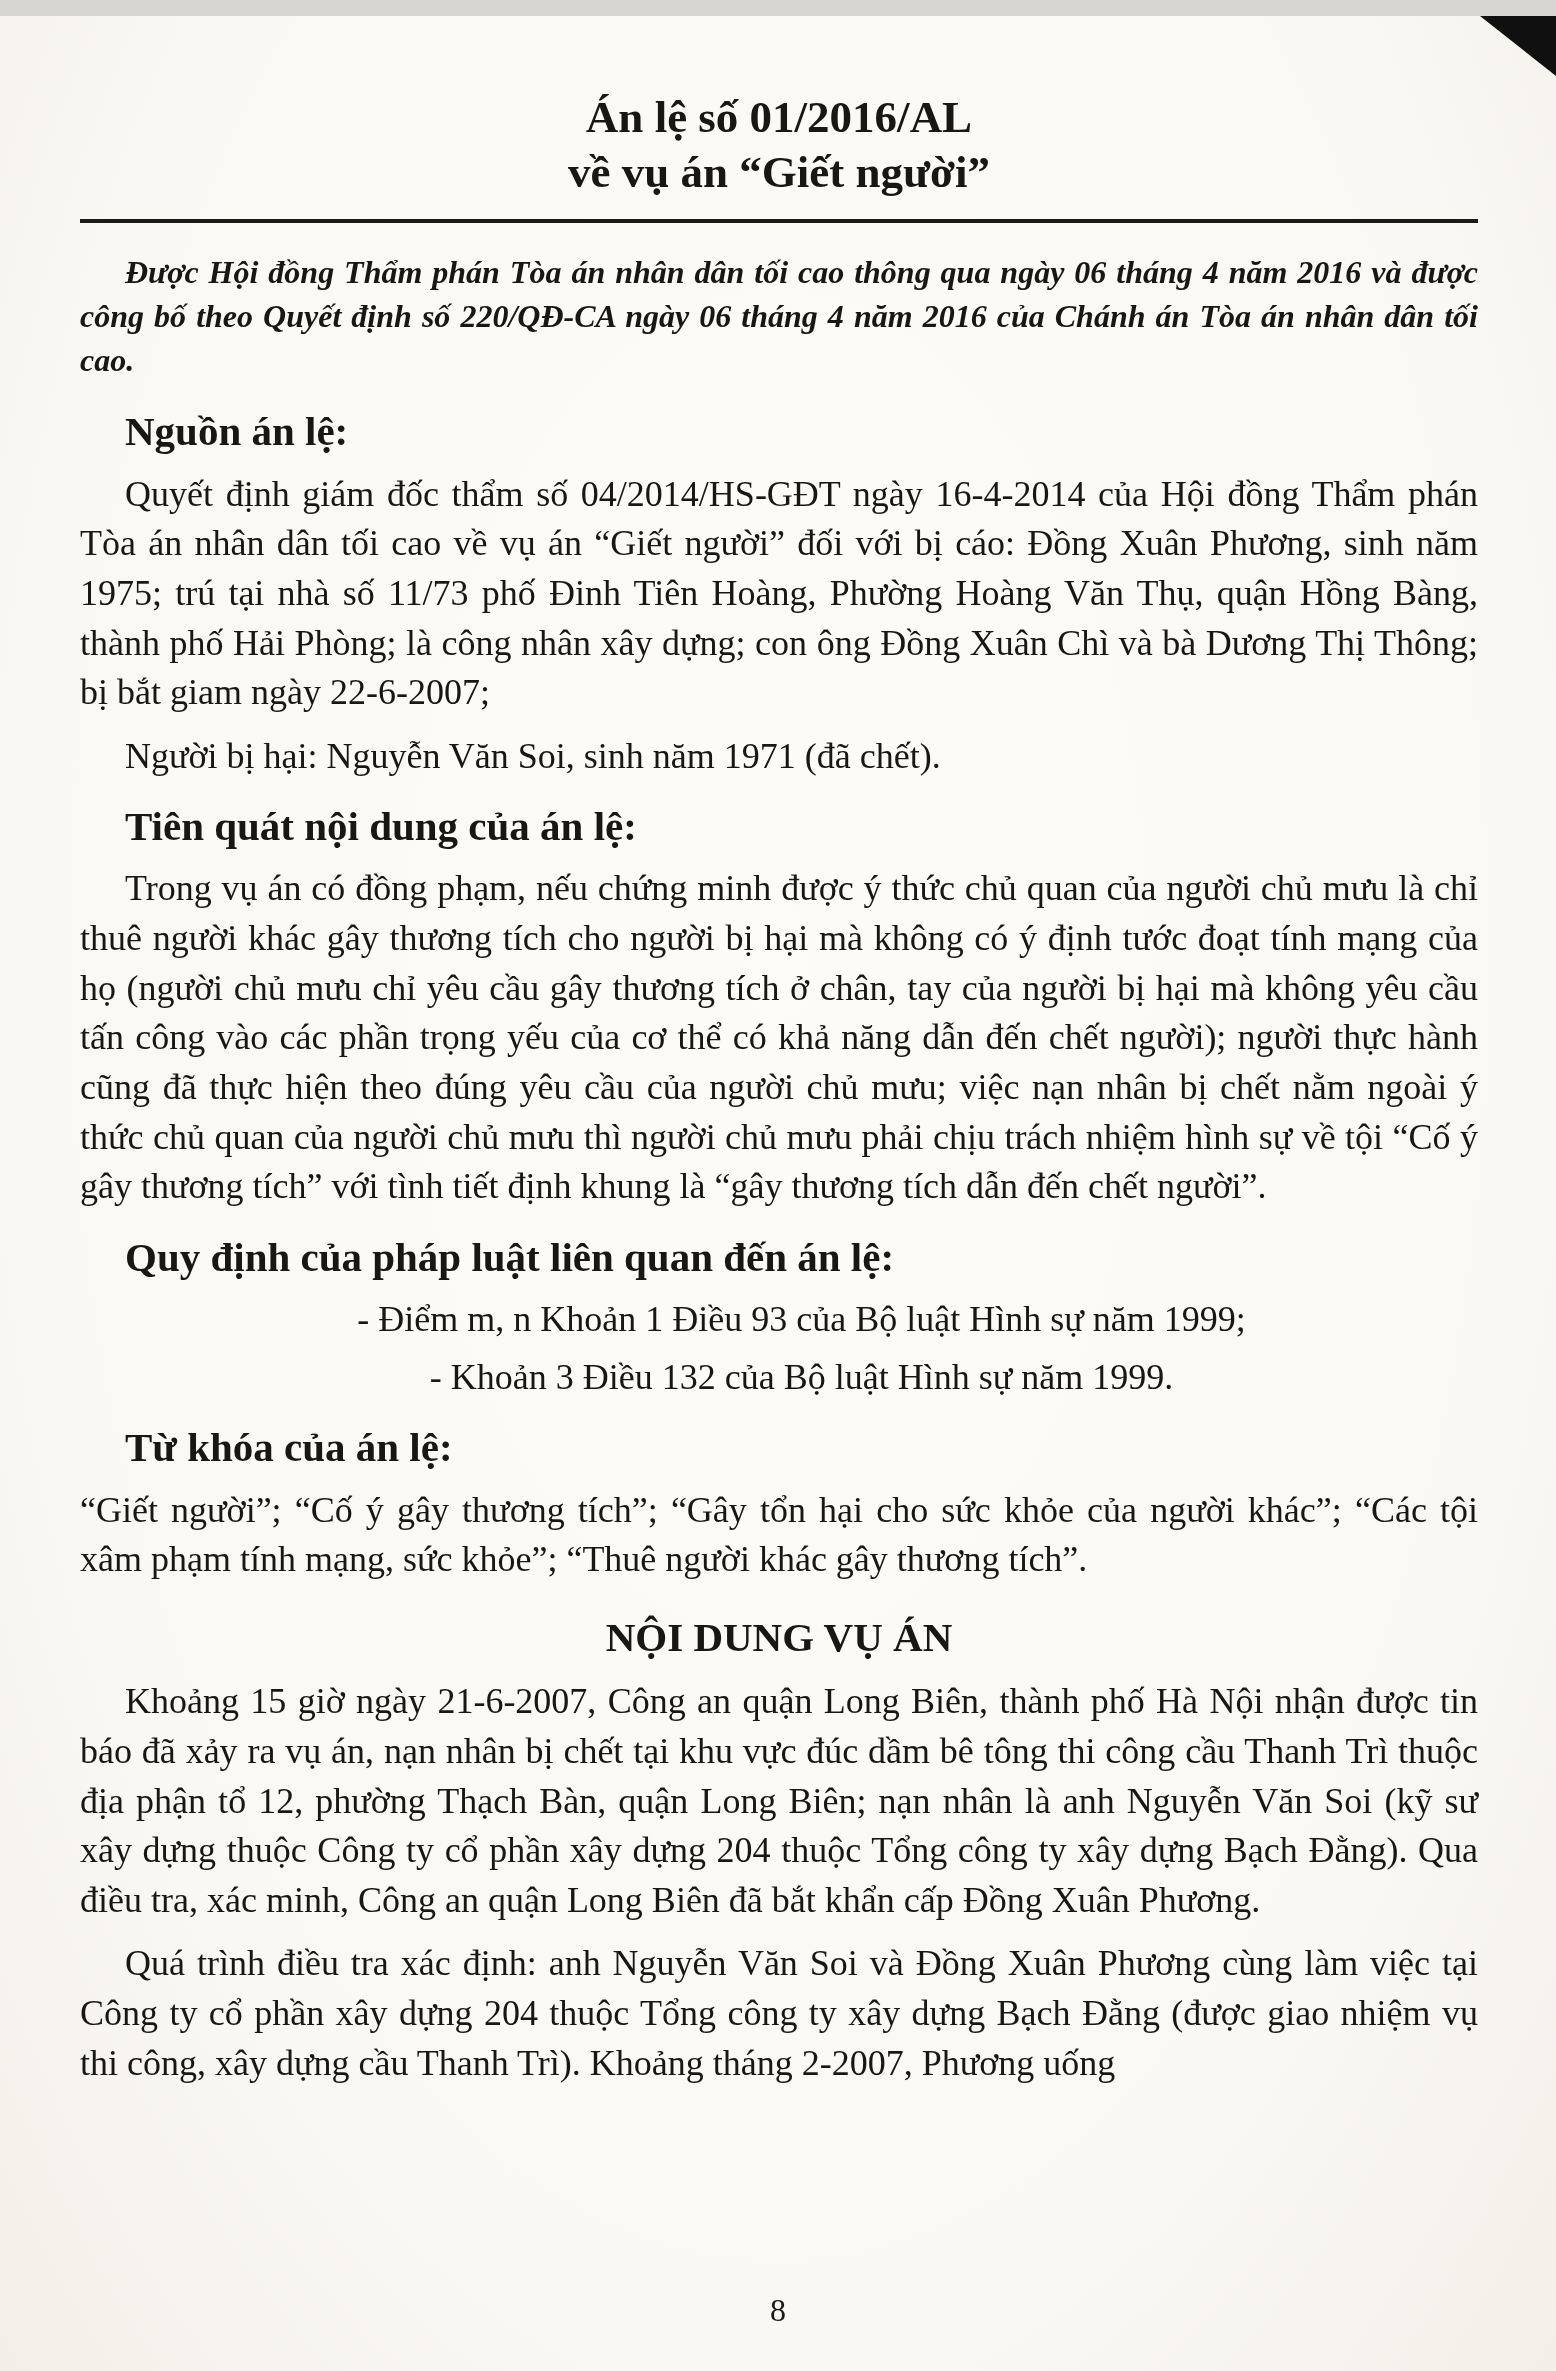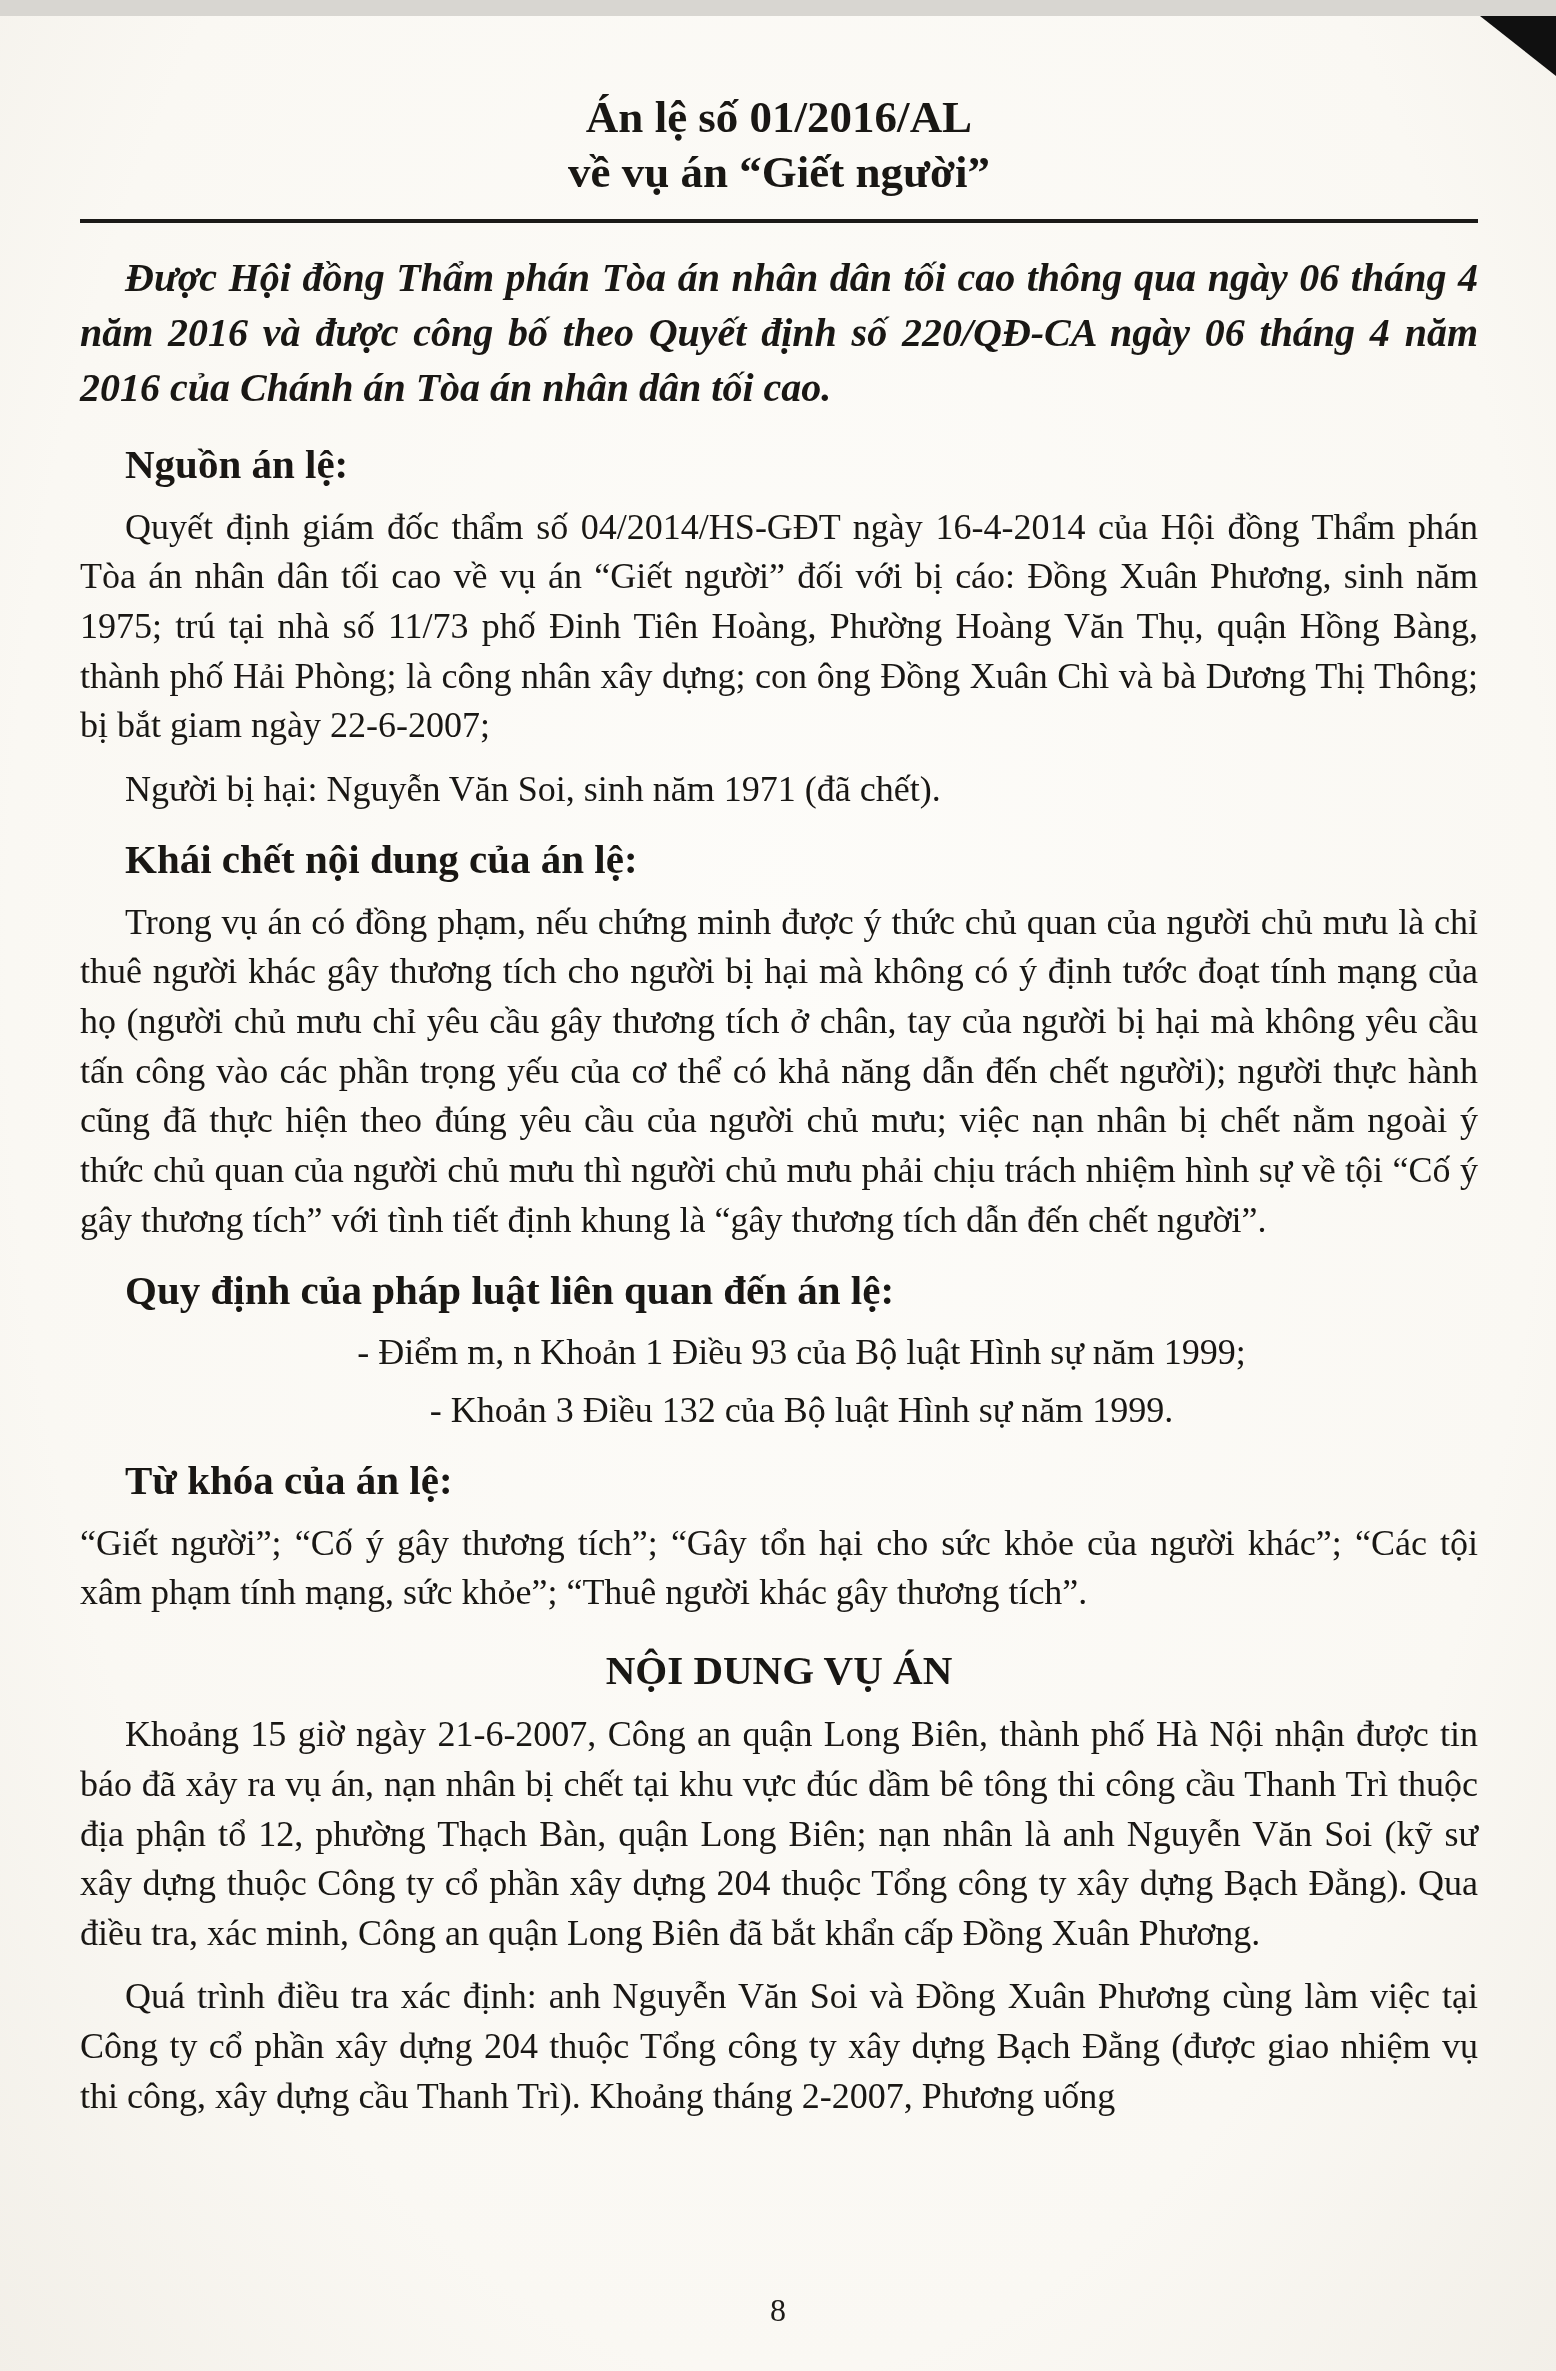--- a/index.html
+++ b/index.html
@@ -38,21 +38,21 @@
     margin: 5.9px 0 0 0;
   }
   .title-rule {
     height: 3.9px;
     background: #1b1a18;
     margin: 19.5px 0 27px 0;
   }
   .intro {
     font-style: italic;
     font-weight: bold;
-    font-size: 40px;
+    font-size: 32px;
     line-height: 1.38;
     text-align: justify;
     text-indent: 45px;
     margin: 0 0 21.5px 0;
   }
   .sec-heading {
     font-size: 41px;
     font-weight: bold;
     line-height: 1.36;
     text-indent: 45px;
@@ -101,21 +101,21 @@
     </div>
 
     <div class="title-rule"></div>
 
     <p class="intro">Được Hội đồng Thẩm phán Tòa án nhân dân tối cao thông qua ngày 06 tháng 4 năm 2016 và được công bố theo Quyết định số 220/QĐ-CA ngày 06 tháng 4 năm 2016 của Chánh án Tòa án nhân dân tối cao.</p>
 
     <h2 class="sec-heading">Nguồn án lệ:</h2>
     <p class="para">Quyết định giám đốc thẩm số 04/2014/HS-GĐT ngày 16-4-2014 của Hội đồng Thẩm phán Tòa án nhân dân tối cao về vụ án “Giết người” đối với bị cáo: Đồng Xuân Phương, sinh năm 1975; trú tại nhà số 11/73 phố Đinh Tiên Hoàng, Phường Hoàng Văn Thụ, quận Hồng Bàng, thành phố Hải Phòng; là công nhân xây dựng; con ông Đồng Xuân Chì và bà Dương Thị Thông; bị bắt giam ngày 22-6-2007;</p>
     <p class="para">Người bị hại: Nguyễn Văn Soi, sinh năm 1971 (đã chết).</p>
 
-    <h2 class="sec-heading">Khái chết nội dung của án lệ:</h2>
+    <h2 class="sec-heading">Tiên quát nội dung của án lệ:</h2>
     <p class="para">Trong vụ án có đồng phạm, nếu chứng minh được ý thức chủ quan của người chủ mưu là chỉ thuê người khác gây thương tích cho người bị hại mà không có ý định tước đoạt tính mạng của họ (người chủ mưu chỉ yêu cầu gây thương tích ở chân, tay của người bị hại mà không yêu cầu tấn công vào các phần trọng yếu của cơ thể có khả năng dẫn đến chết người); người thực hành cũng đã thực hiện theo đúng yêu cầu của người chủ mưu; việc nạn nhân bị chết nằm ngoài ý thức chủ quan của người chủ mưu thì người chủ mưu phải chịu trách nhiệm hình sự về tội “Cố ý gây thương tích” với tình tiết định khung là “gây thương tích dẫn đến chết người”.</p>
 
     <h2 class="sec-heading">Quy định của pháp luật liên quan đến án lệ:</h2>
     <p class="para law-item">- Điểm m, n Khoản 1 Điều 93 của Bộ luật Hình sự năm 1999;</p>
     <p class="para law-item">- Khoản 3 Điều 132 của Bộ luật Hình sự năm 1999.</p>
 
     <h2 class="sec-heading">Từ khóa của án lệ:</h2>
     <p class="para keywords">“Giết người”; “Cố ý gây thương tích”; “Gây tổn hại cho sức khỏe của người khác”; “Các tội xâm phạm tính mạng, sức khỏe”; “Thuê người khác gây thương tích”.</p>
 
     <h2 class="sec-heading centered">NỘI DUNG VỤ ÁN</h2>

